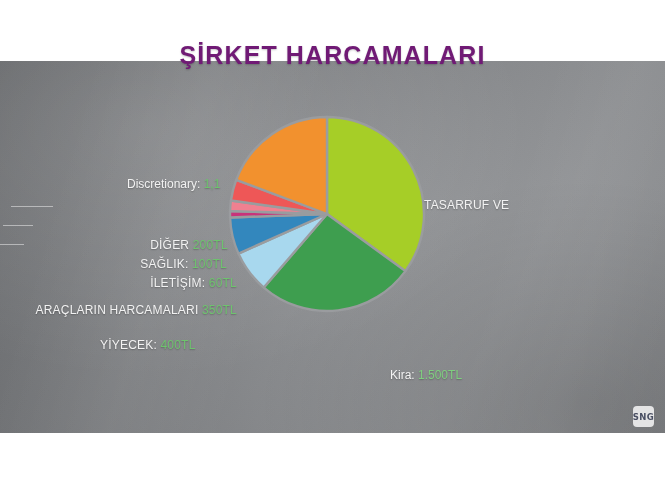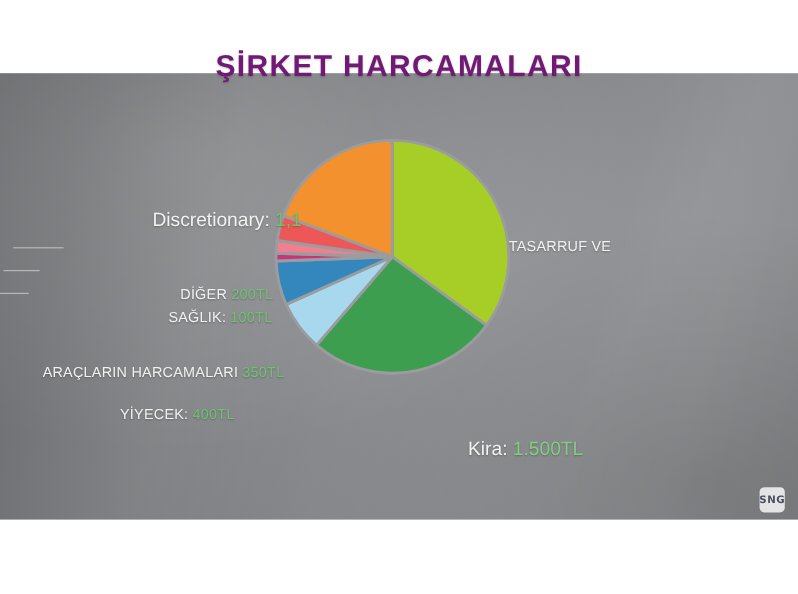--- a/index.html
+++ b/index.html
@@ -80,21 +80,21 @@
     top: 114px;
     width: 200px;
     height: 200px;
     z-index: 4;
   }
   #pie-svg { display: block; }
 
   .label {
     position: absolute;
     color: #f2f2f2;
-    font-size: 16px;
+    font-size: 12px;
     line-height: 14px;
     z-index: 7;
     white-space: nowrap;
     text-shadow: 0 1px 1.5px rgba(0,0,0,0.25);
   }
   .label .val { font-weight: normal; }
   .val-green   { color: #6ec36e; }
   .val-lgreen  { color: #8dd18d; }
   .val-ltgrn   { color: #7fcf7f; }
 
@@ -176,20 +176,23 @@
   </div>
 
   <div class="label lbl-caps" id="label-diger">
     <span>DİĞER </span><span class="val val-green">200TL</span>
   </div>
 
   <div class="label lbl-caps" id="label-saglik">
     <span>SAĞLIK: </span><span class="val val-green">100TL</span>
   </div>
 
+  <div class="label lbl-caps" id="label-iletisim">
+    <span>İLETİŞİM: </span><span class="val val-green">60TL</span>
+  </div>
 
   <div class="label lbl-caps" id="label-araclarin">
     <span>ARAÇLARIN HARCAMALARI </span><span class="val val-green">350TL</span>
   </div>
 
   <div class="label lbl-caps" id="label-yiyecek">
     <span>YİYECEK: </span><span class="val val-green">400TL</span>
   </div>
 
   <div class="label" id="label-kira">

